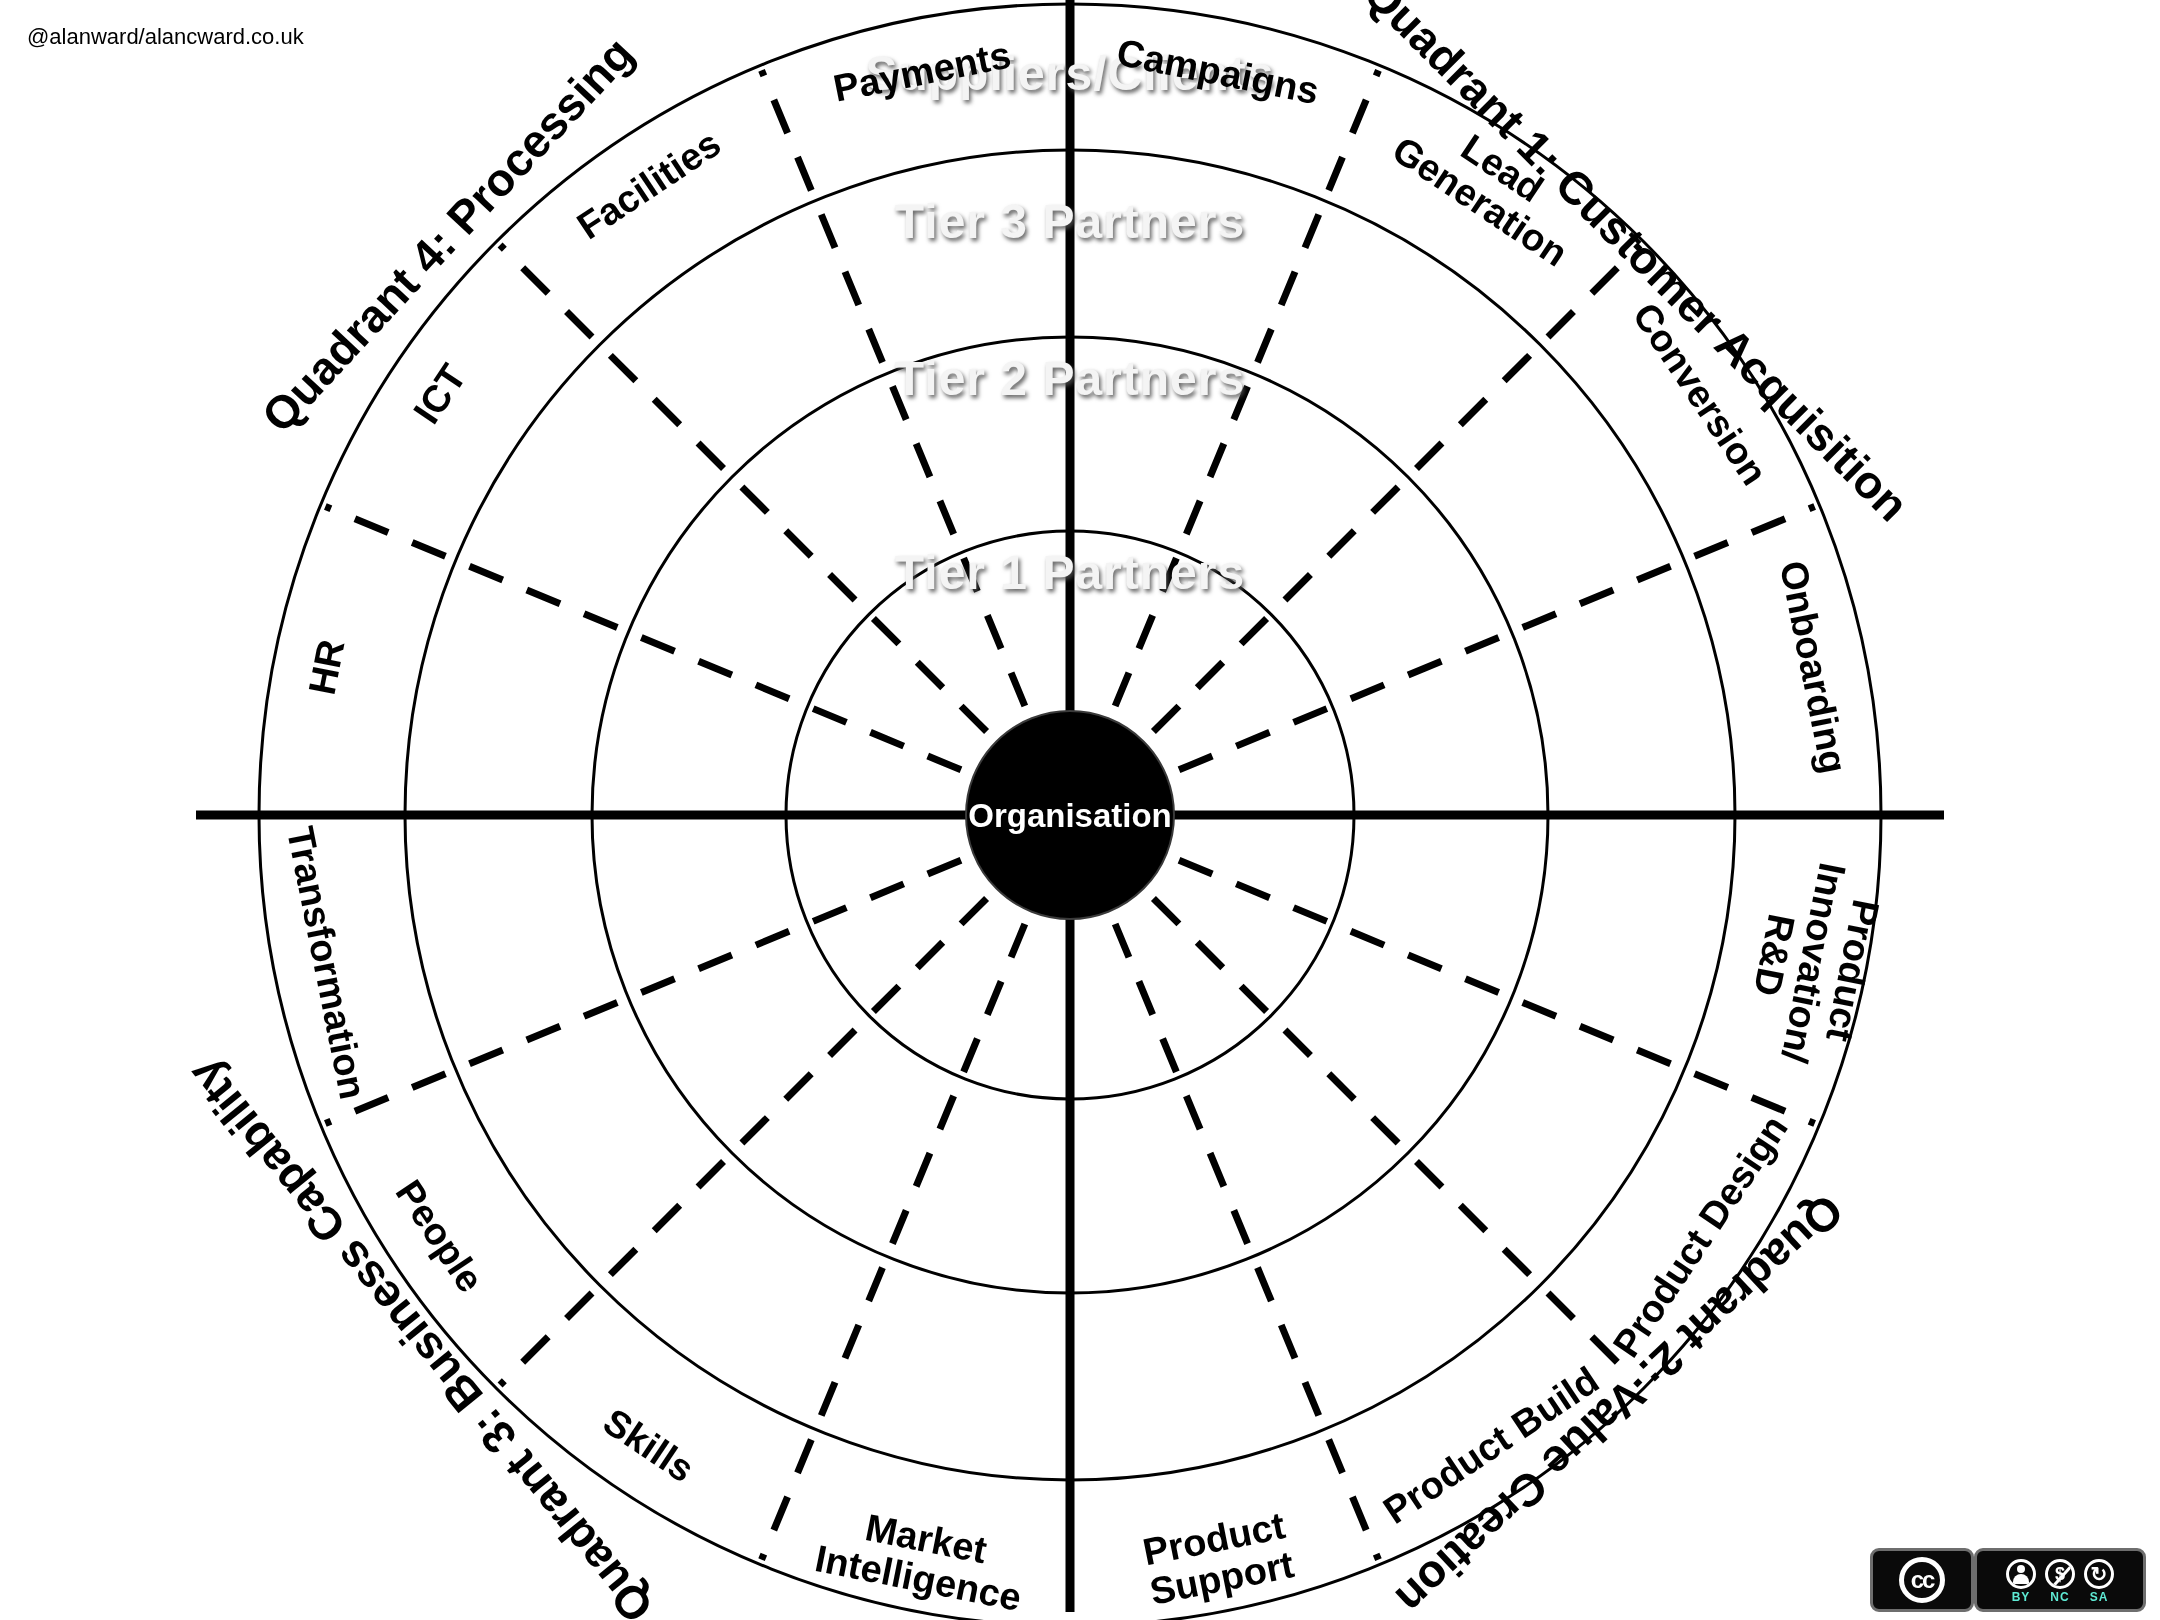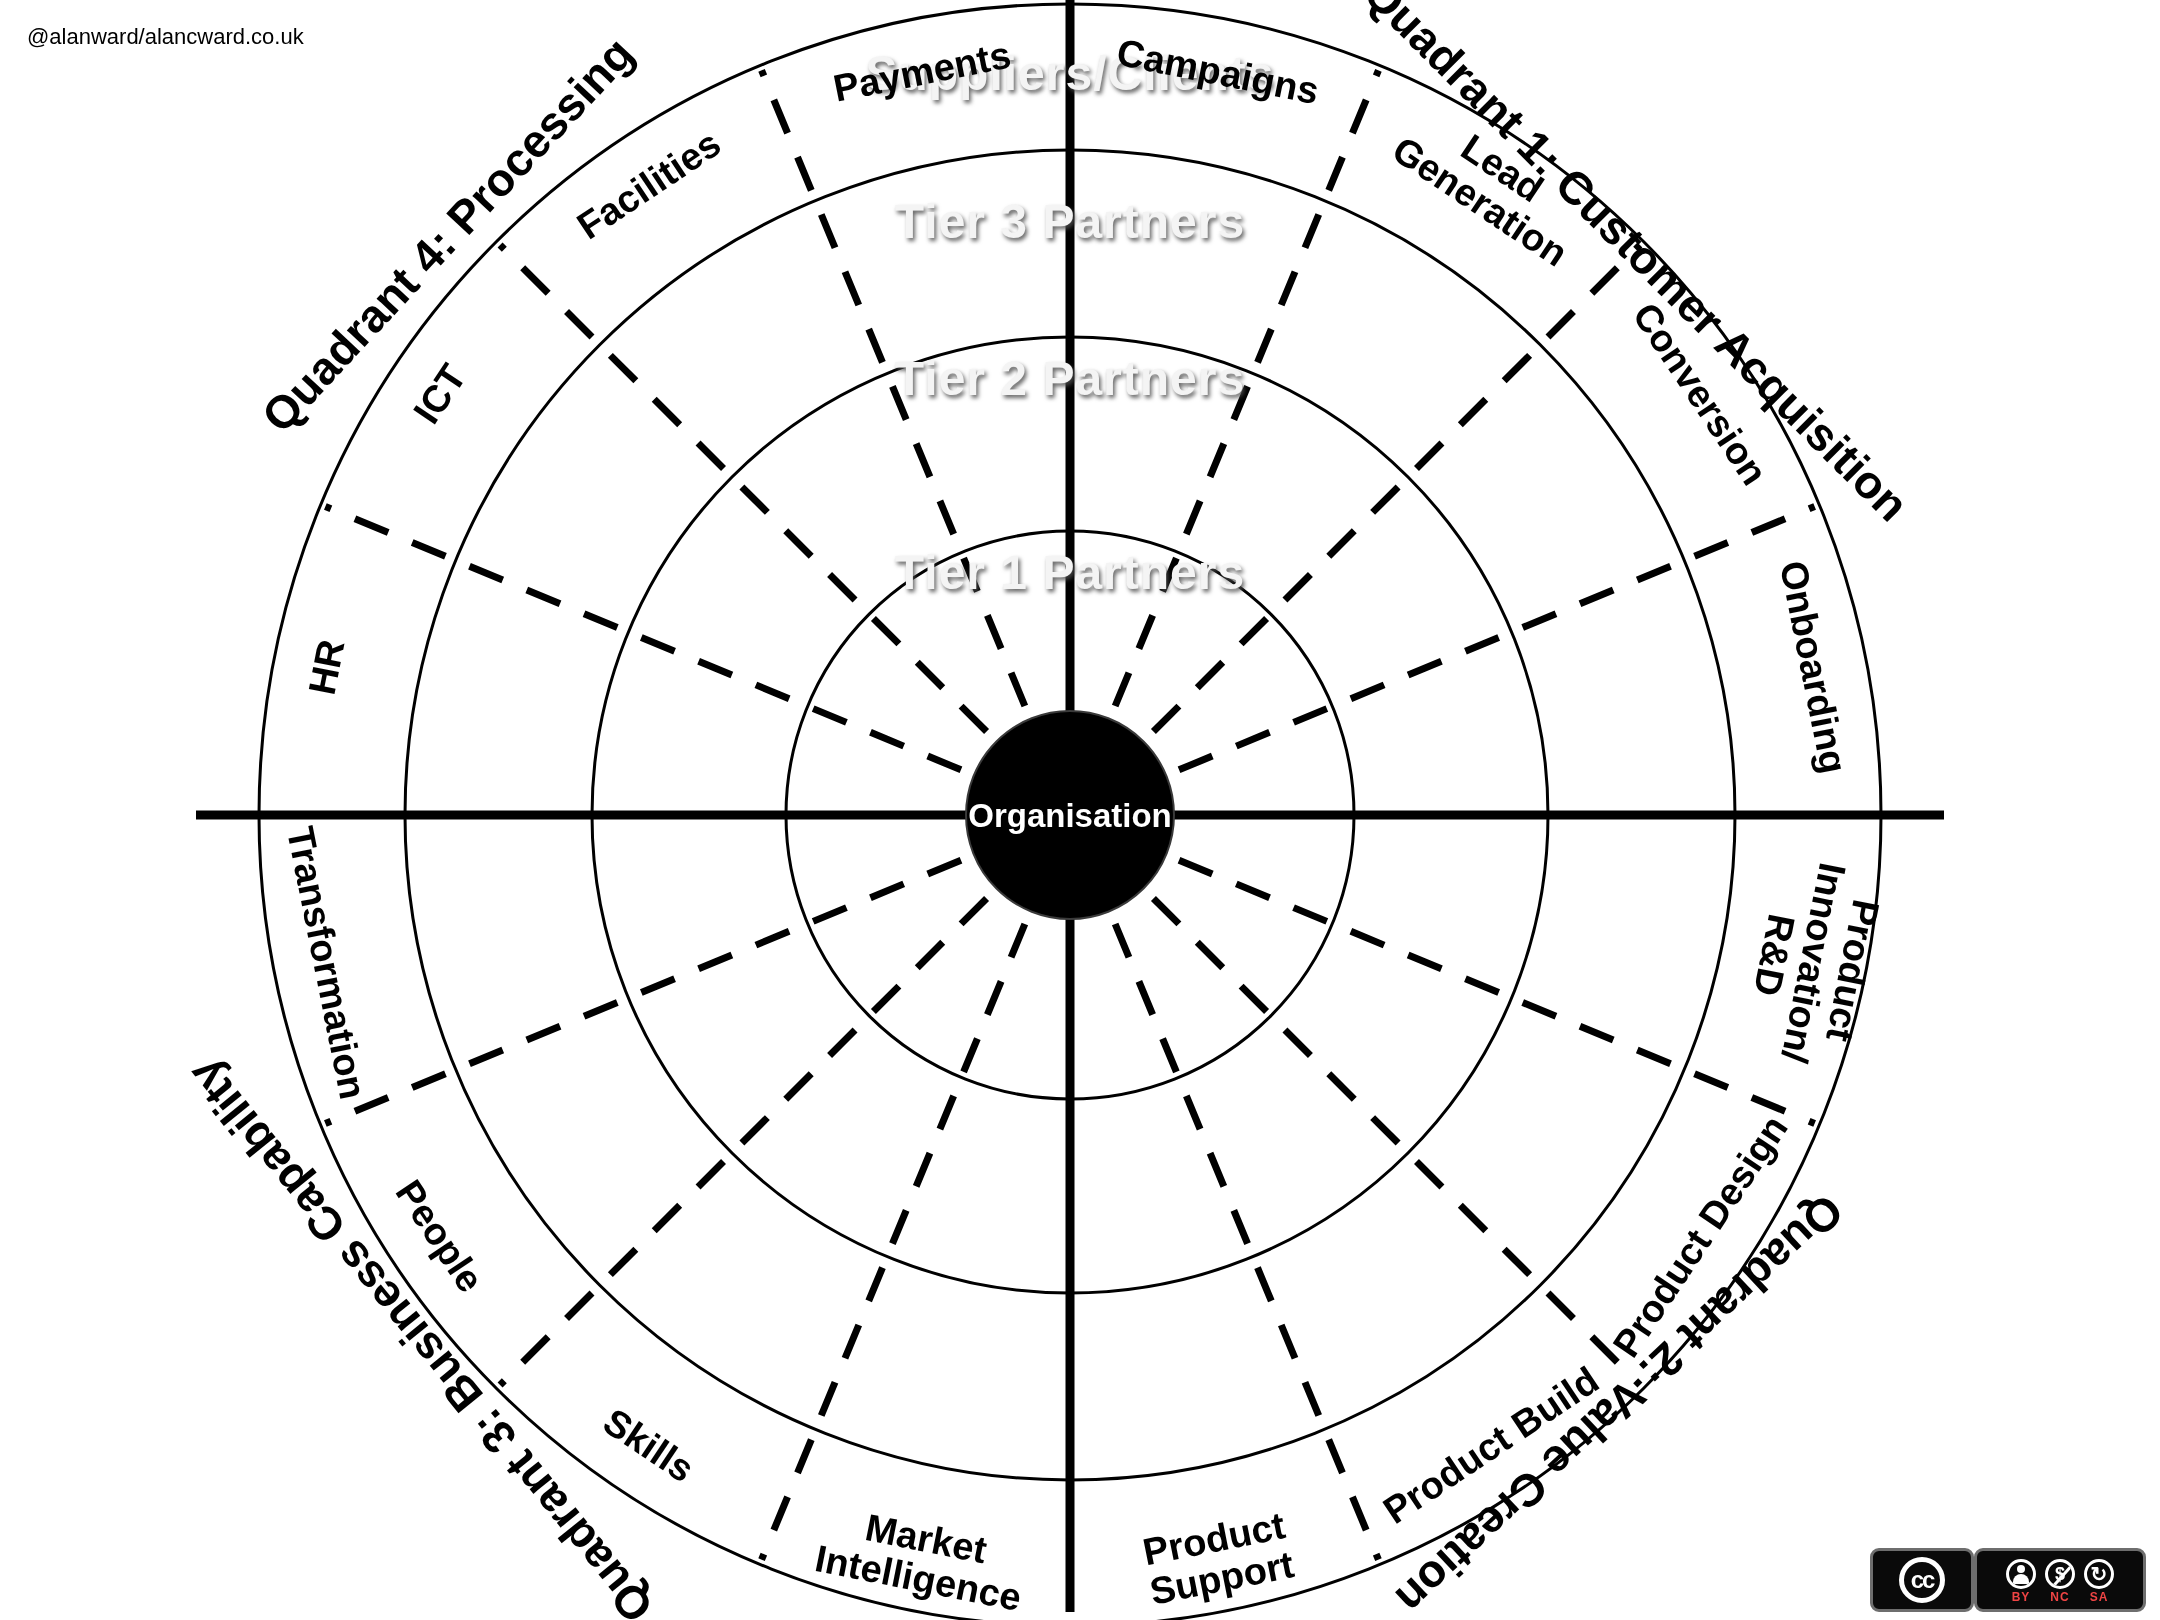--- a/index.html
+++ b/index.html
@@ -26,21 +26,21 @@
     display:flex;align-items:center;justify-content:center;
     color:#fff;font-weight:bold;font-size:24px;letter-spacing:-2px;line-height:1;
   }
   .badge-icons{width:172px;gap:9px;padding-top:2px;}
   .icon-col{display:flex;flex-direction:column;align-items:center;gap:2px;}
   .icon-circle{
     width:30px;height:30px;border:3px solid #fff;border-radius:50%;box-sizing:border-box;
     position:relative;display:flex;align-items:center;justify-content:center;
     color:#fff;overflow:hidden;
   }
-  .icon-label{color:#ef4444;font-size:12px;font-weight:bold;letter-spacing:1px;line-height:1;}
+  .icon-label{color:#5eead4;font-size:12px;font-weight:bold;letter-spacing:1px;line-height:1;}
   .person{display:flex;flex-direction:column;align-items:center;justify-content:flex-end;height:100%;width:100%;}
   .person-head{width:8px;height:8px;background:#fff;border-radius:50%;margin-bottom:1px;}
   .person-body{width:16px;height:10px;background:#fff;border-radius:8px 8px 0 0;margin-bottom:2px;}
   .dollar{font-size:18px;font-weight:bold;line-height:1;}
   .slash{position:absolute;left:12px;top:-6px;width:3px;height:42px;background:#fff;transform:rotate(42deg);}
   .sa-arrow{font-size:20px;font-weight:bold;line-height:1;}
   .license{font-size:33px;line-height:1.25;text-align:right;}
 </style>
 </head>
 <body>

